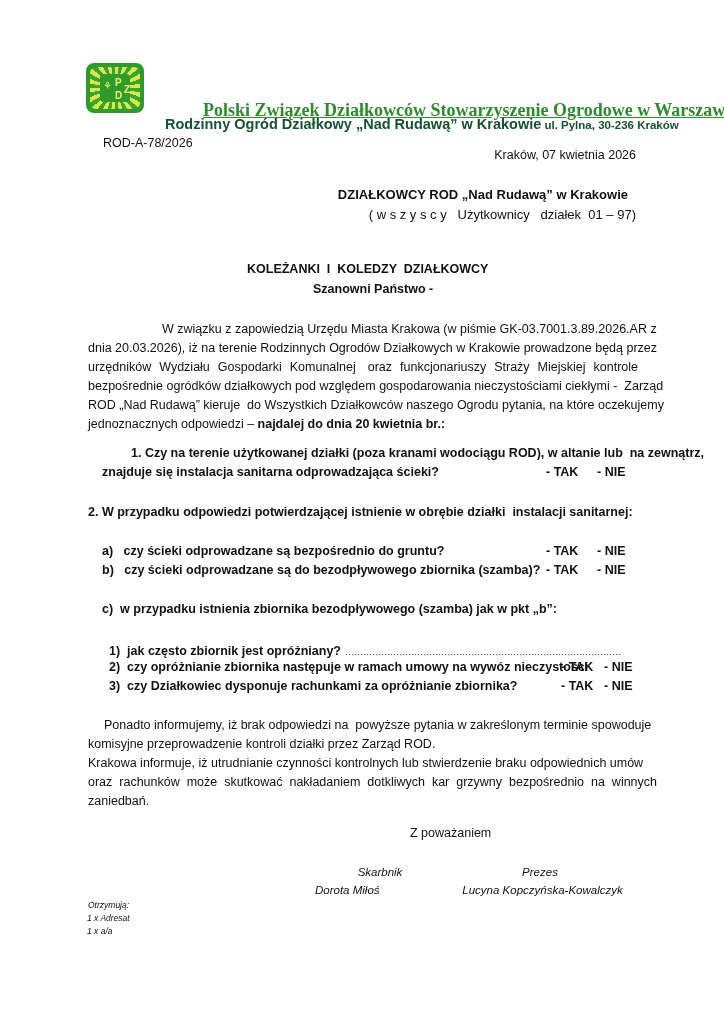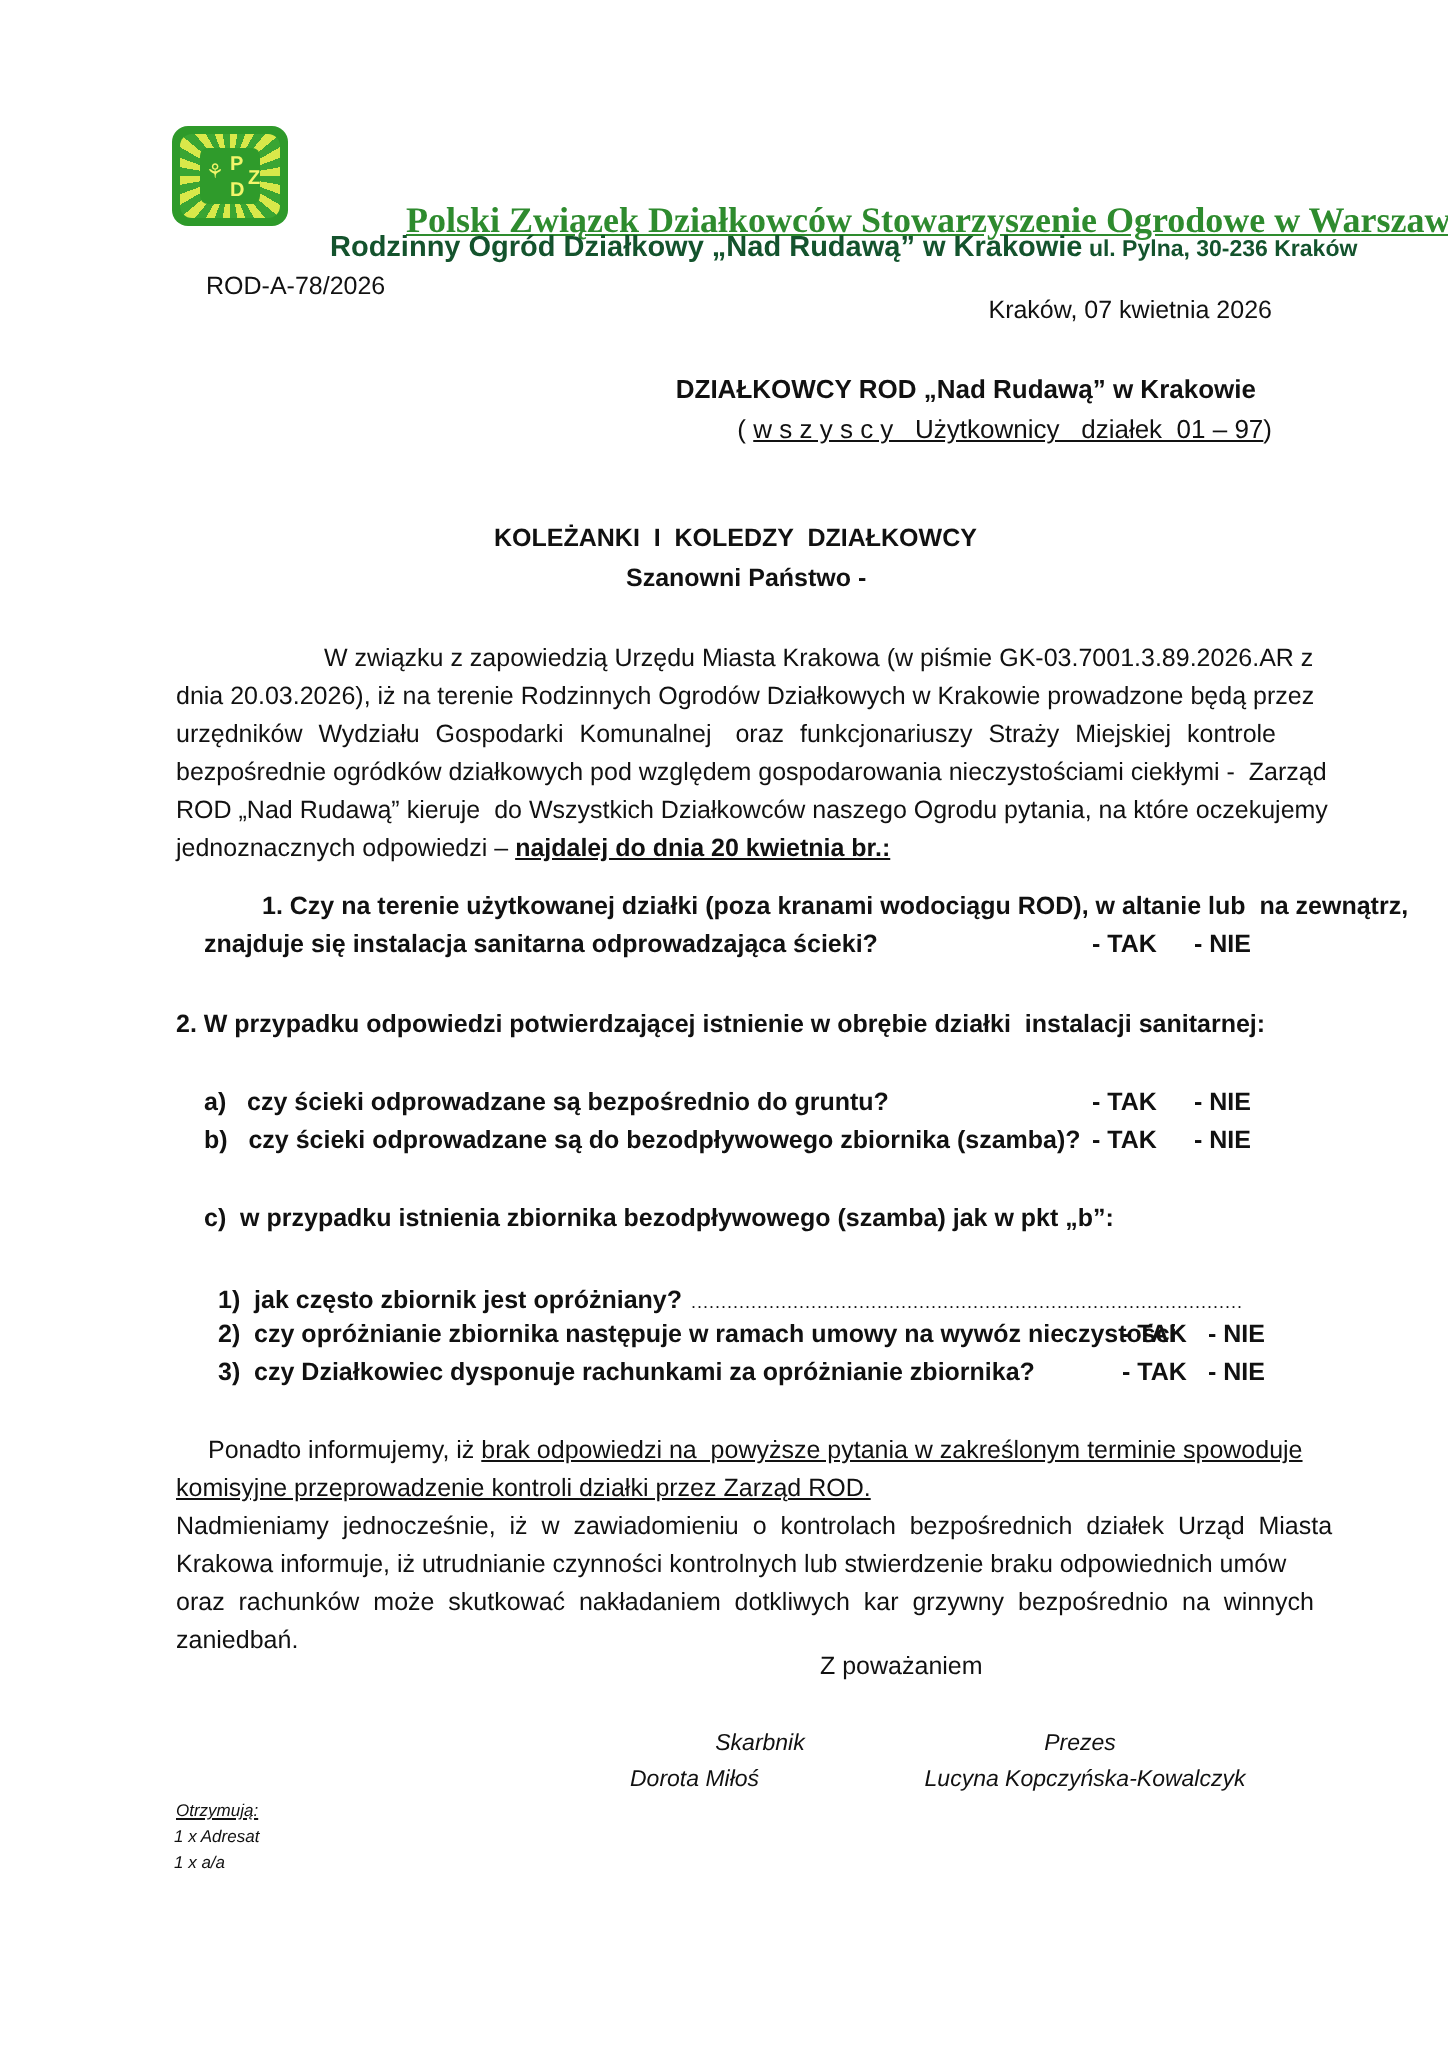--- a/index.html
+++ b/index.html
@@ -15,21 +15,21 @@
           background:#2f9b2b; border-radius:4px; }
   .logo .ltr { position:absolute; color:#f2f56a; font-weight:bold;
           font-family:"Liberation Sans", sans-serif; font-size:10px; line-height:10px; }
   .logo .sprout { position:absolute; left:17px; top:17px; color:#f2f56a; font-size:10px; }
   .hdr1 { left:203px; top:100px; font-family:"Liberation Serif", serif; font-weight:bold;
           color:#2e8b2e; font-size:18px;text-decoration:underline; }
   .hdr2 { left:165px; top:116px; font-weight:bold; color:#14532d; font-size:14.5px; }
   .hdr2 small { font-size:11.5px; }
   .t { font-size:12.5px; }
   .b { font-weight:bold; }
-  .u { text-decoration:underline; }
+  .u { }
   .para { position:absolute; left:88px; width:550px; font-size:12.5px; line-height:19px;
           text-align:justify; }
   .para .ln { display:block; text-align-last:justify; white-space:nowrap; }
   .para .ln.last { text-align-last:left; }
   .q { font-weight:bold; font-size:12.5px; }
   .it { font-style:italic; }
   .dots { letter-spacing:0.5px; }
 </style>
 </head>
 <body>
@@ -94,21 +94,20 @@
 <div class="abs q" style="left:109px;top:679px;white-space:pre;">3)  czy Działkowiec dysponuje rachunkami za opróżnianie zbiornika?</div>
 <div class="abs q" style="left:561px;top:679px;">- TAK</div>
 <div class="abs q" style="left:604px;top:679px;">- NIE</div>
 
 <div class="para" style="top:716px;">
   <span class="ln" style="padding-left:16px;"><span>Ponadto informujemy, iż </span><span class="u" style="white-space:pre;">brak odpowiedzi na  powyższe pytania w zakreślonym terminie spowoduje</span></span>
   <span class="ln last u">komisyjne przeprowadzenie kontroli działki przez Zarząd ROD.</span>
 </div>
 
 <div class="para" style="top:754px;">
-  <span class="ln" style="white-space:pre;">Nadmieniamy  jednocześnie,  iż  w  zawiadomieniu  o  kontrolach  bezpośrednich  działek  Urząd  Miasta</span>
   <span class="ln" style="white-space:pre;">Krakowa informuje, iż utrudnianie czynności kontrolnych lub stwierdzenie braku odpowiednich umów</span>
   <span class="ln" style="white-space:pre;">oraz  rachunków  może  skutkować  nakładaniem  dotkliwych  kar  grzywny  bezpośrednio  na  winnych</span>
   <span class="ln last">zaniedbań.</span>
 </div>
 
 <div class="abs t" style="left:410px;top:826px;">Z poważaniem</div>
 
 <div class="abs t it" style="left:345px;top:866px;width:70px;text-align:center;font-size:11.5px;">Skarbnik</div>
 <div class="abs t it" style="left:315px;top:884px;width:130px;font-size:11.5px;">Dorota Miłoś</div>
 <div class="abs t it" style="left:510px;top:866px;width:60px;text-align:center;font-size:11.5px;">Prezes</div>

